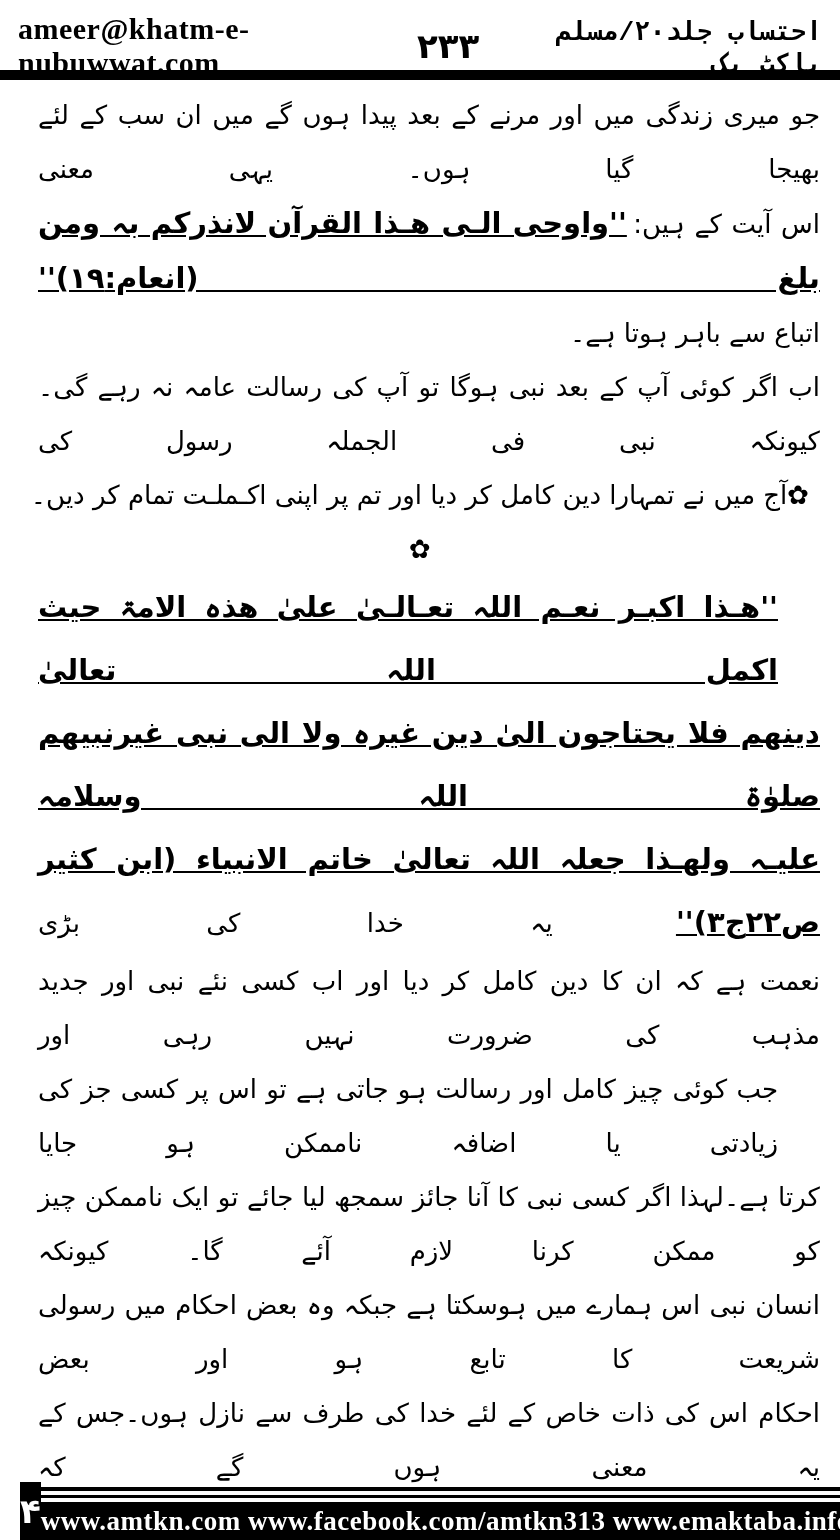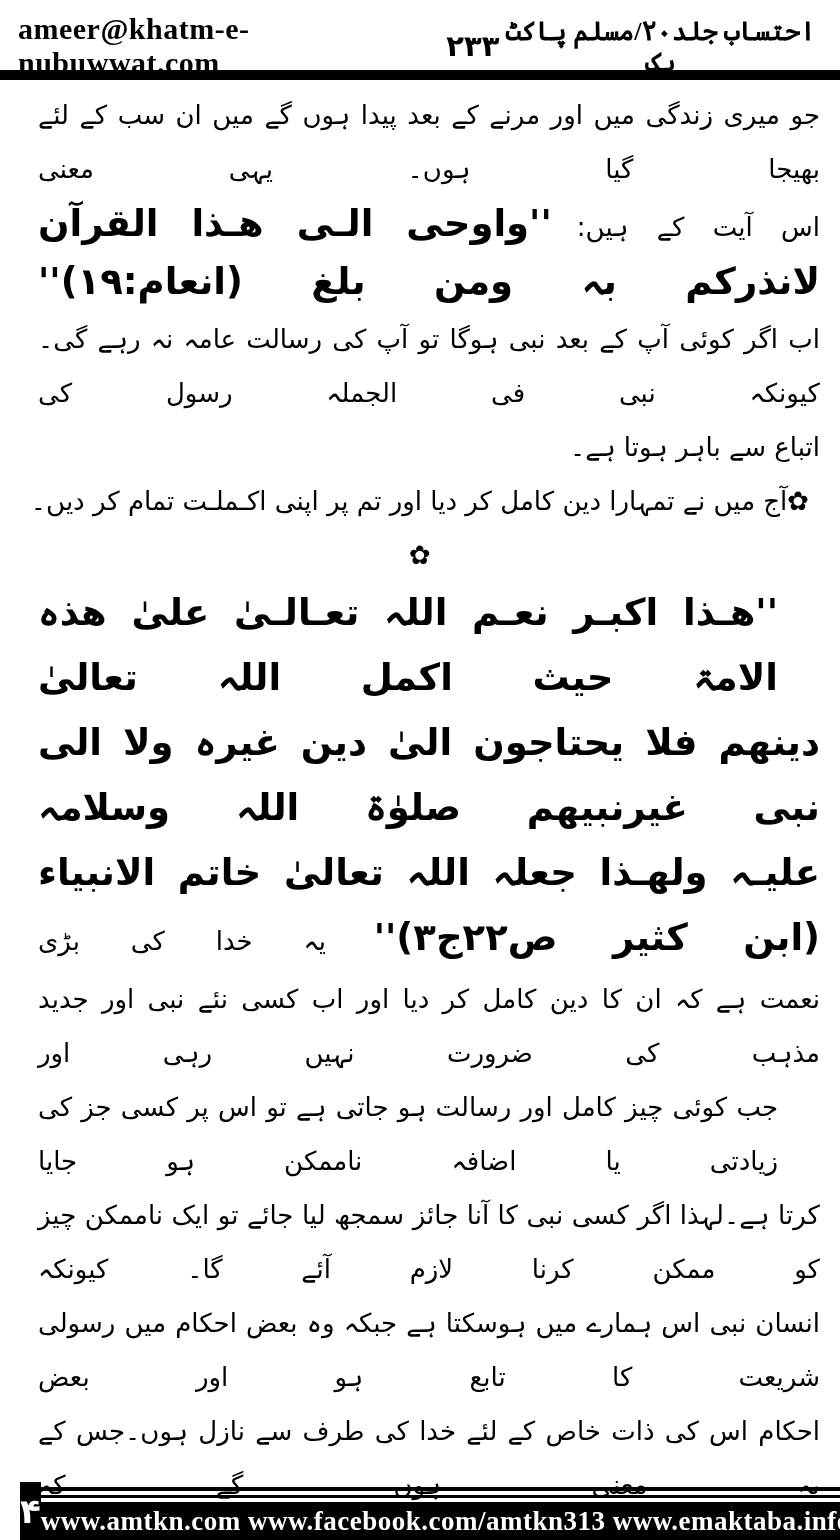--- a/index.html
+++ b/index.html
@@ -12,42 +12,41 @@
   .header{
     display:flex;justify-content:space-between;align-items:flex-start;
     padding:12px 18px 0 18px;height:56px;
   }
   .header-left{display:flex;align-items:center;gap:31px;}
   .email{
     font-family:"Liberation Serif",serif;font-weight:bold;font-size:30px;
     letter-spacing:0.5px;
   }
   .page-num{
-    font-family:"DejaVu Sans",sans-serif;font-weight:bold;font-size:29px;
+    font-family:"DejaVu Sans",sans-serif;font-weight:bold;font-size:34px;
     line-height:40px;
   }
   .header-title{
     direction:rtl;font-weight:bold;font-size:26px;padding-top:4px;
-    font-family:Liberation Serif, serif;
-    text-align:center;
+    font-family:Liberation Mono, monospace;
   }
   .rule{height:10px;background:#000;margin-top:2px;}
   
   .body-text{padding:10px 20px 0 20px;}
   .line{
     direction:rtl;text-align:right;line-height:51px;
     font-family:"DejaVu Sans",sans-serif;
   }
   .line.just{text-align:justify;text-align-last:justify;margin-left:18px;}
   .line.center{text-align:center;text-align-last:center;}
   .line.indent{padding-right:42px;}
   .line.padr{text-align:center;text-align-last:center;padding:0 55px;}
   .line.tall{line-height:58px;}
   .seg-urdu{font-size:26px;}
-  .seg-arabic{font-weight:bold;font-size:37px;}
+  .seg-arabic{font-weight:bold;font-size:29px;text-decoration:underline;}
   
   .footer{position:absolute;left:0;right:0;bottom:0;height:58px;display:flex;}
   .page-box{
     width:78px;margin-left:20px;background:#000;color:#fff;
     display:flex;align-items:center;justify-content:center;
     font-size:34px;font-weight:bold;
   }
   .bar-area{flex:1;display:flex;flex-direction:column;padding-top:5px;}
   .stripe{height:4px;background:#000;margin-bottom:4px;}
   .stripe.thin{height:3px;}
@@ -67,22 +66,22 @@
     <span class="page-num">۲۳۳</span>
   </div>
   <div class="header-title">احتساب جلد۲۰/مسلم پاکٹ بک</div>
 </div>
 
 <div class="rule"></div>
 
 <div class="body-text">
     <div class="line just"><span class="seg-urdu">جو میری زندگی میں اور مرنے کے بعد پیدا ہوں گے میں ان سب کے لئے بھیجا گیا ہوں۔ یہی معنی</span></div>
     <div class="line just"><span class="seg-urdu">اس آیت کے ہیں:</span> <span class="seg-arabic">''واوحی الـی ھـذا القرآن لانذرکم بہ ومن بلغ (انعام:۱۹)''</span></div>
+    <div class="line"><span class="seg-urdu">اتباع سے باہر ہوتا ہے۔</span></div>
     <div class="line just"><span class="seg-urdu">اب اگر کوئی آپ کے بعد نبی ہوگا تو آپ کی رسالت عامہ نہ رہے گی۔ کیونکہ نبی فی الجملہ رسول کی</span></div>
-    <div class="line"><span class="seg-urdu">اتباع سے باہر ہوتا ہے۔</span></div>
     <div class="line center"><span class="seg-urdu">✿آج میں نے تمہارا دین کامل کر دیا اور تم پر اپنی اکـملـت تمام کر دیں۔✿</span></div>
     <div class="line just indent tall"><span class="seg-arabic">''ھـذا اکبـر نعـم اللہ تعـالـیٰ علیٰ ھذہ الامۃ حیث اکمل اللہ تعالیٰ</span></div>
     <div class="line just tall"><span class="seg-arabic">دینھم فلا یحتاجون الیٰ دین غیرہ ولا الی نبی غیرنبیھم صلوٰۃ اللہ وسلامہ</span></div>
     <div class="line just tall"><span class="seg-arabic">علیـہ ولھـذا جعلہ اللہ تعالیٰ خاتم الانبیاء (ابن کثیر ص۲۲ج۳)''</span> <span class="seg-urdu">یہ خدا کی بڑی</span></div>
     <div class="line just"><span class="seg-urdu">نعمت ہے کہ ان کا دین کامل کر دیا اور اب کسی نئے نبی اور جدید مذہب کی ضرورت نہیں رہی اور</span></div>
     <div class="line just indent"><span class="seg-urdu">جب کوئی چیز کامل اور رسالت ہو جاتی ہے تو اس پر کسی جز کی زیادتی یا اضافہ ناممکن ہو جایا</span></div>
     <div class="line just"><span class="seg-urdu">کرتا ہے۔لہذا اگر کسی نبی کا آنا جائز سمجھ لیا جائے تو ایک ناممکن چیز کو ممکن کرنا لازم آئے گا۔ کیونکہ</span></div>
     <div class="line just"><span class="seg-urdu">انسان نبی اس ہمارے میں ہوسکتا ہے جبکہ وہ بعض احکام میں رسولی شریعت کا تابع ہو اور بعض</span></div>
     <div class="line just"><span class="seg-urdu">احکام اس کی ذات خاص کے لئے خدا کی طرف سے نازل ہوں۔جس کے یہ معنی ہوں گے کہ</span></div>
   </div>

